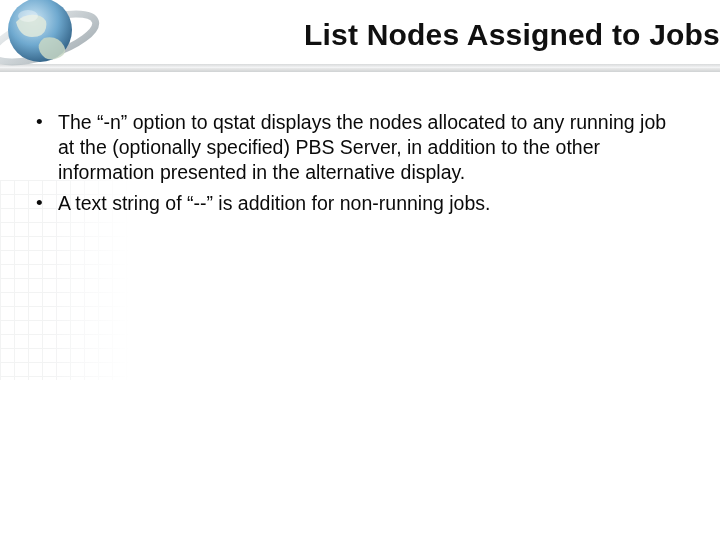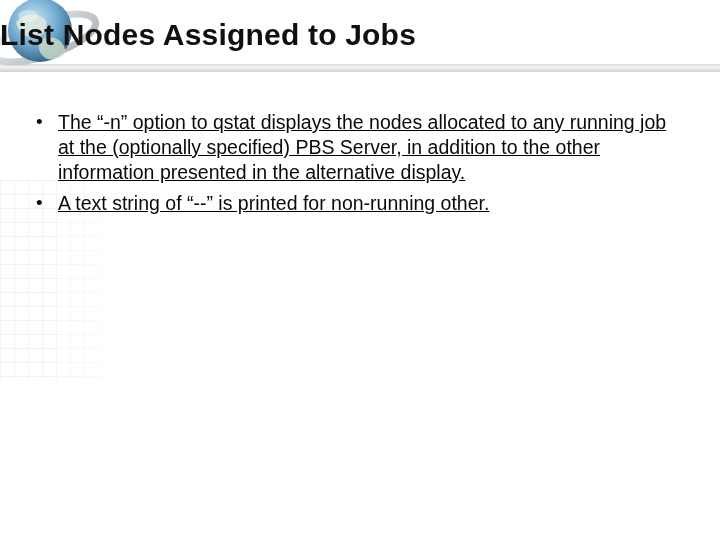--- a/index.html
+++ b/index.html
@@ -21,21 +21,21 @@
     width: 110px;
     height: 90px;
     z-index: 2;
   }
 
   .title-wrap {
     position: absolute;
     top: 18px;
     left: 0;
     width: 720px;
-    text-align: left;
+    text-align: right;
     z-index: 3;
   }
   .title {
     font-size: 30px;
     font-weight: bold;
     color: #101010;
     letter-spacing: 0.2px;
   }
 
   
@@ -58,21 +58,20 @@
     position: absolute;
     top: 110px;
     left: 30px;
     right: 40px;
   }
 
   ul.bullets {
     list-style: none;
     margin: 0;
     padding: 0;
-    text-decoration: underline;
   }
   ul.bullets > li {
     position: relative;
     padding-left: 28px;
     margin-bottom: 6px;
     font-size: 19.5px;
     line-height: 1.28;
     color: #0a0a0a;
   }
   ul.bullets > li::before {
@@ -129,15 +128,15 @@
 
 <div class="title-wrap">
   <span class="title">List Nodes Assigned to Jobs</span>
 </div>
 
 <div class="divider"></div>
 
 <div class="content">
   <ul class="bullets">
     <li>The “-n” option to qstat displays the nodes allocated to any running job at the (optionally specified) PBS Server, in addition to the other information presented in the alternative display.</li>
-    <li>A text string of “--” is printed for non-running other.</li>
+    <li>A text string of “--” is addition for non-running jobs.</li>
   </ul>
 </div>
 
 </body></html>

